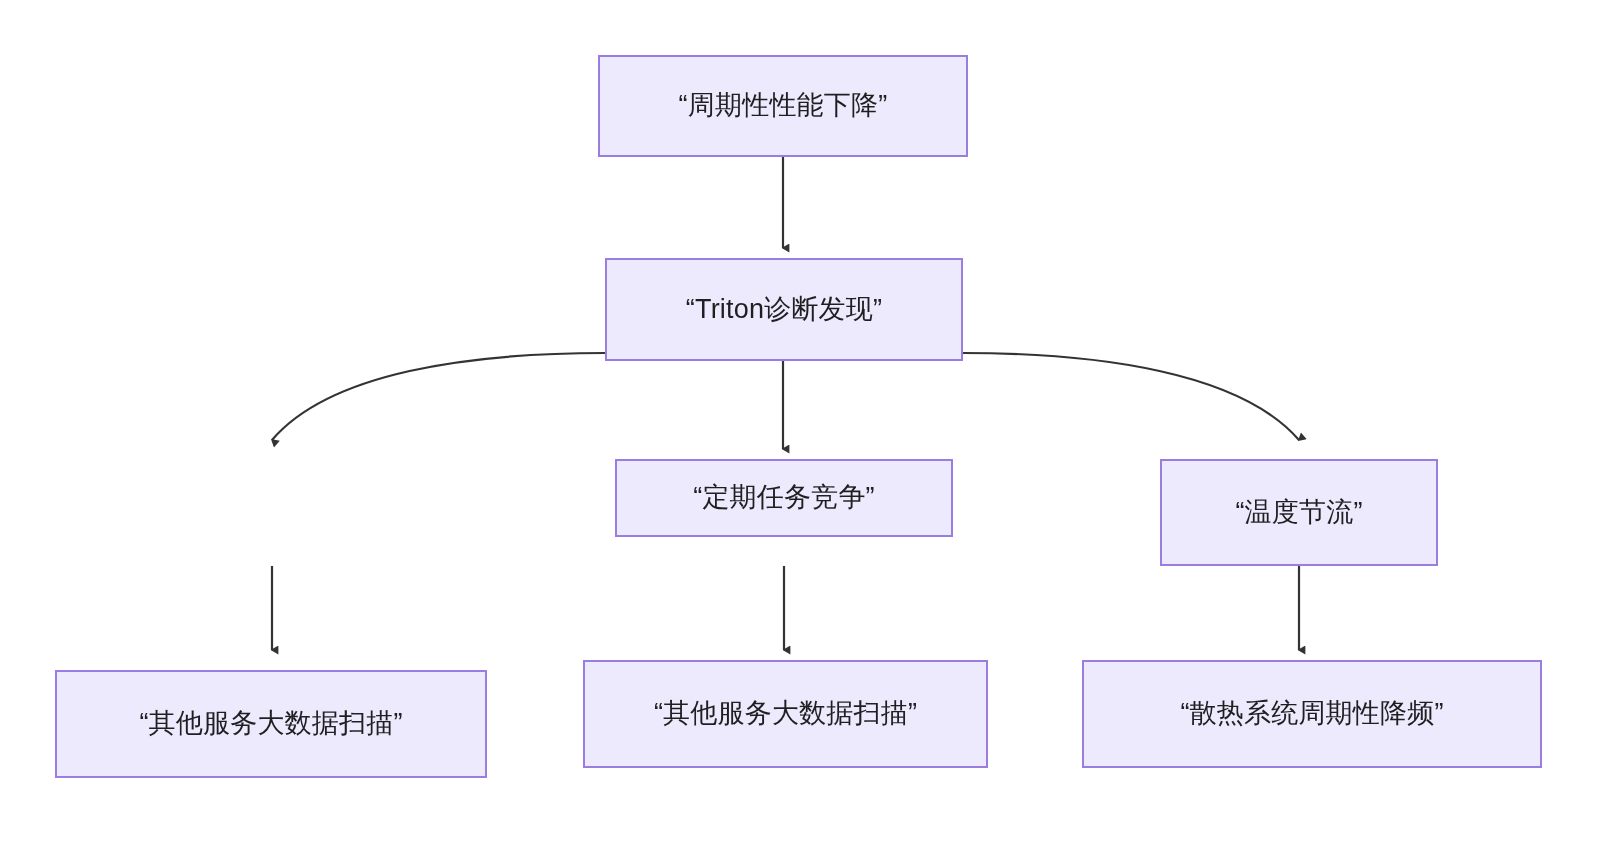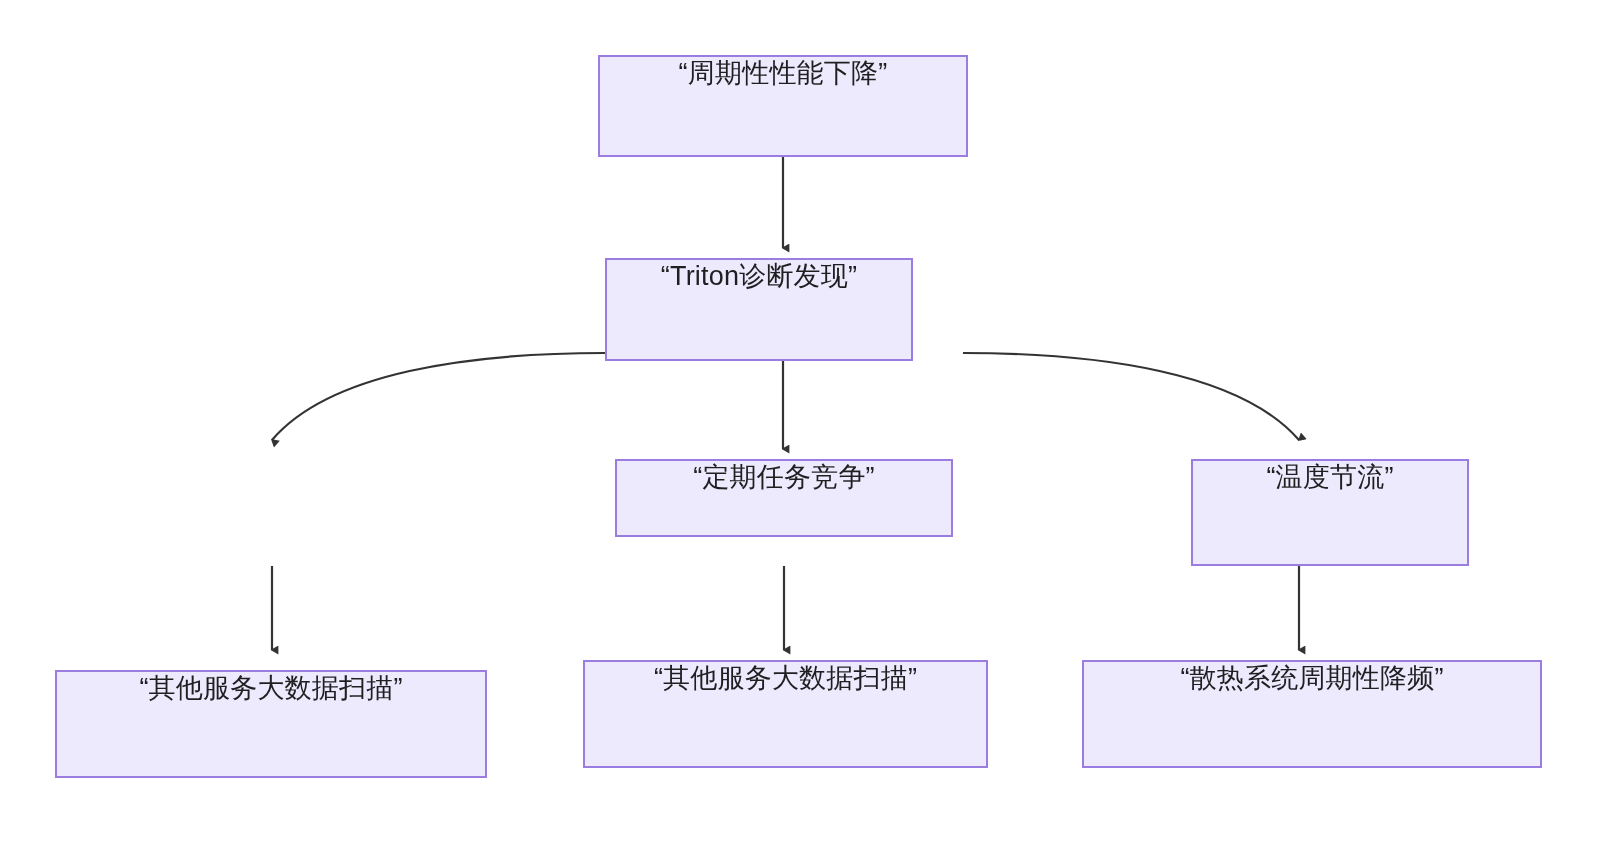--- a/index.html
+++ b/index.html
@@ -27,38 +27,39 @@
     width: 1606px;
     height: 843px;
     pointer-events: none;
   }
   .node {
     position: absolute;
     box-sizing: border-box;
     background: #ECEAFC;
     border: 2px solid #9B7CE0;
     display: flex;
+    align-items: center;
     justify-content: center;
     text-align: center;
     color: #1f1f22;
     font-size: 27px;
     line-height: 1.25;
     letter-spacing: 0.2px;
     white-space: nowrap;
   }
   .node-label {
     display: block;
   }
 
   
   #node-root          { left: 598px;  top: 55px;  width: 370px; height: 102px; }
-  #node-diagnosis     { left: 605px;  top: 258px; width: 308px; height: 103px; }
+  #node-diagnosis     { left: 605px;  top: 258px; width: 358px; height: 103px; }
   #node-l2            { left: 117px;  top: 459px; width: 315px; height: 107px; }
   #node-periodic      { left: 615px;  top: 459px; width: 338px; height: 78px; }
-  #node-thermal       { left: 1160px; top: 459px; width: 278px; height: 107px; margin-left: 31px; }
+  #node-thermal       { left: 1160px; top: 459px; width: 278px; height: 107px; }
   #node-bigdata       { left: 55px;   top: 660px; width: 432px; height: 108px; margin-top: 10px; }
   #node-corecontend   { left: 583px;  top: 660px; width: 405px; height: 108px; }
   #node-downclock     { left: 1082px; top: 660px; width: 460px; height: 108px; }
 </style>
 </head>
 <body>
 
 <div id="canvas">
 
   <svg id="edge-layer" viewBox="0 0 1606 843" width="1606" height="843" xmlns="http://www.w3.org/2000/svg">

